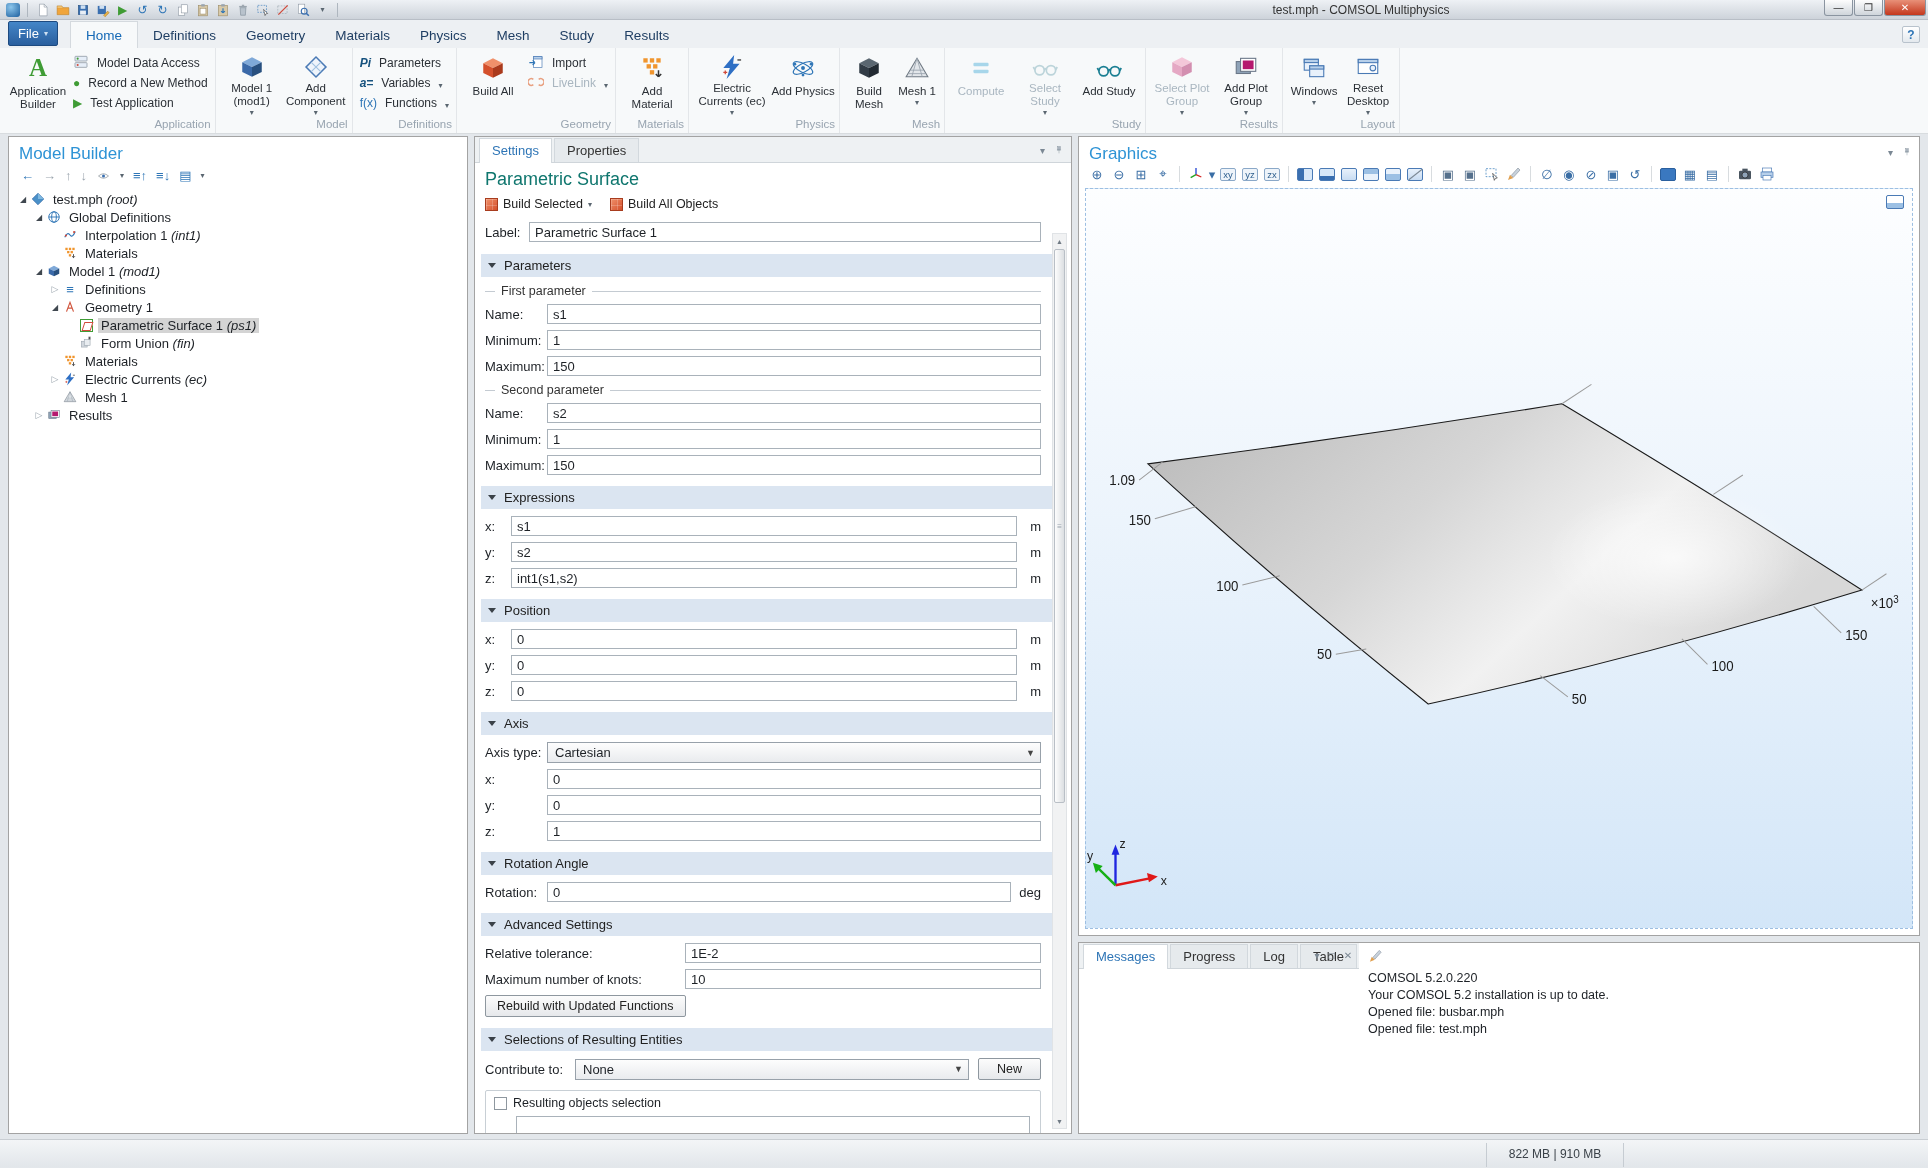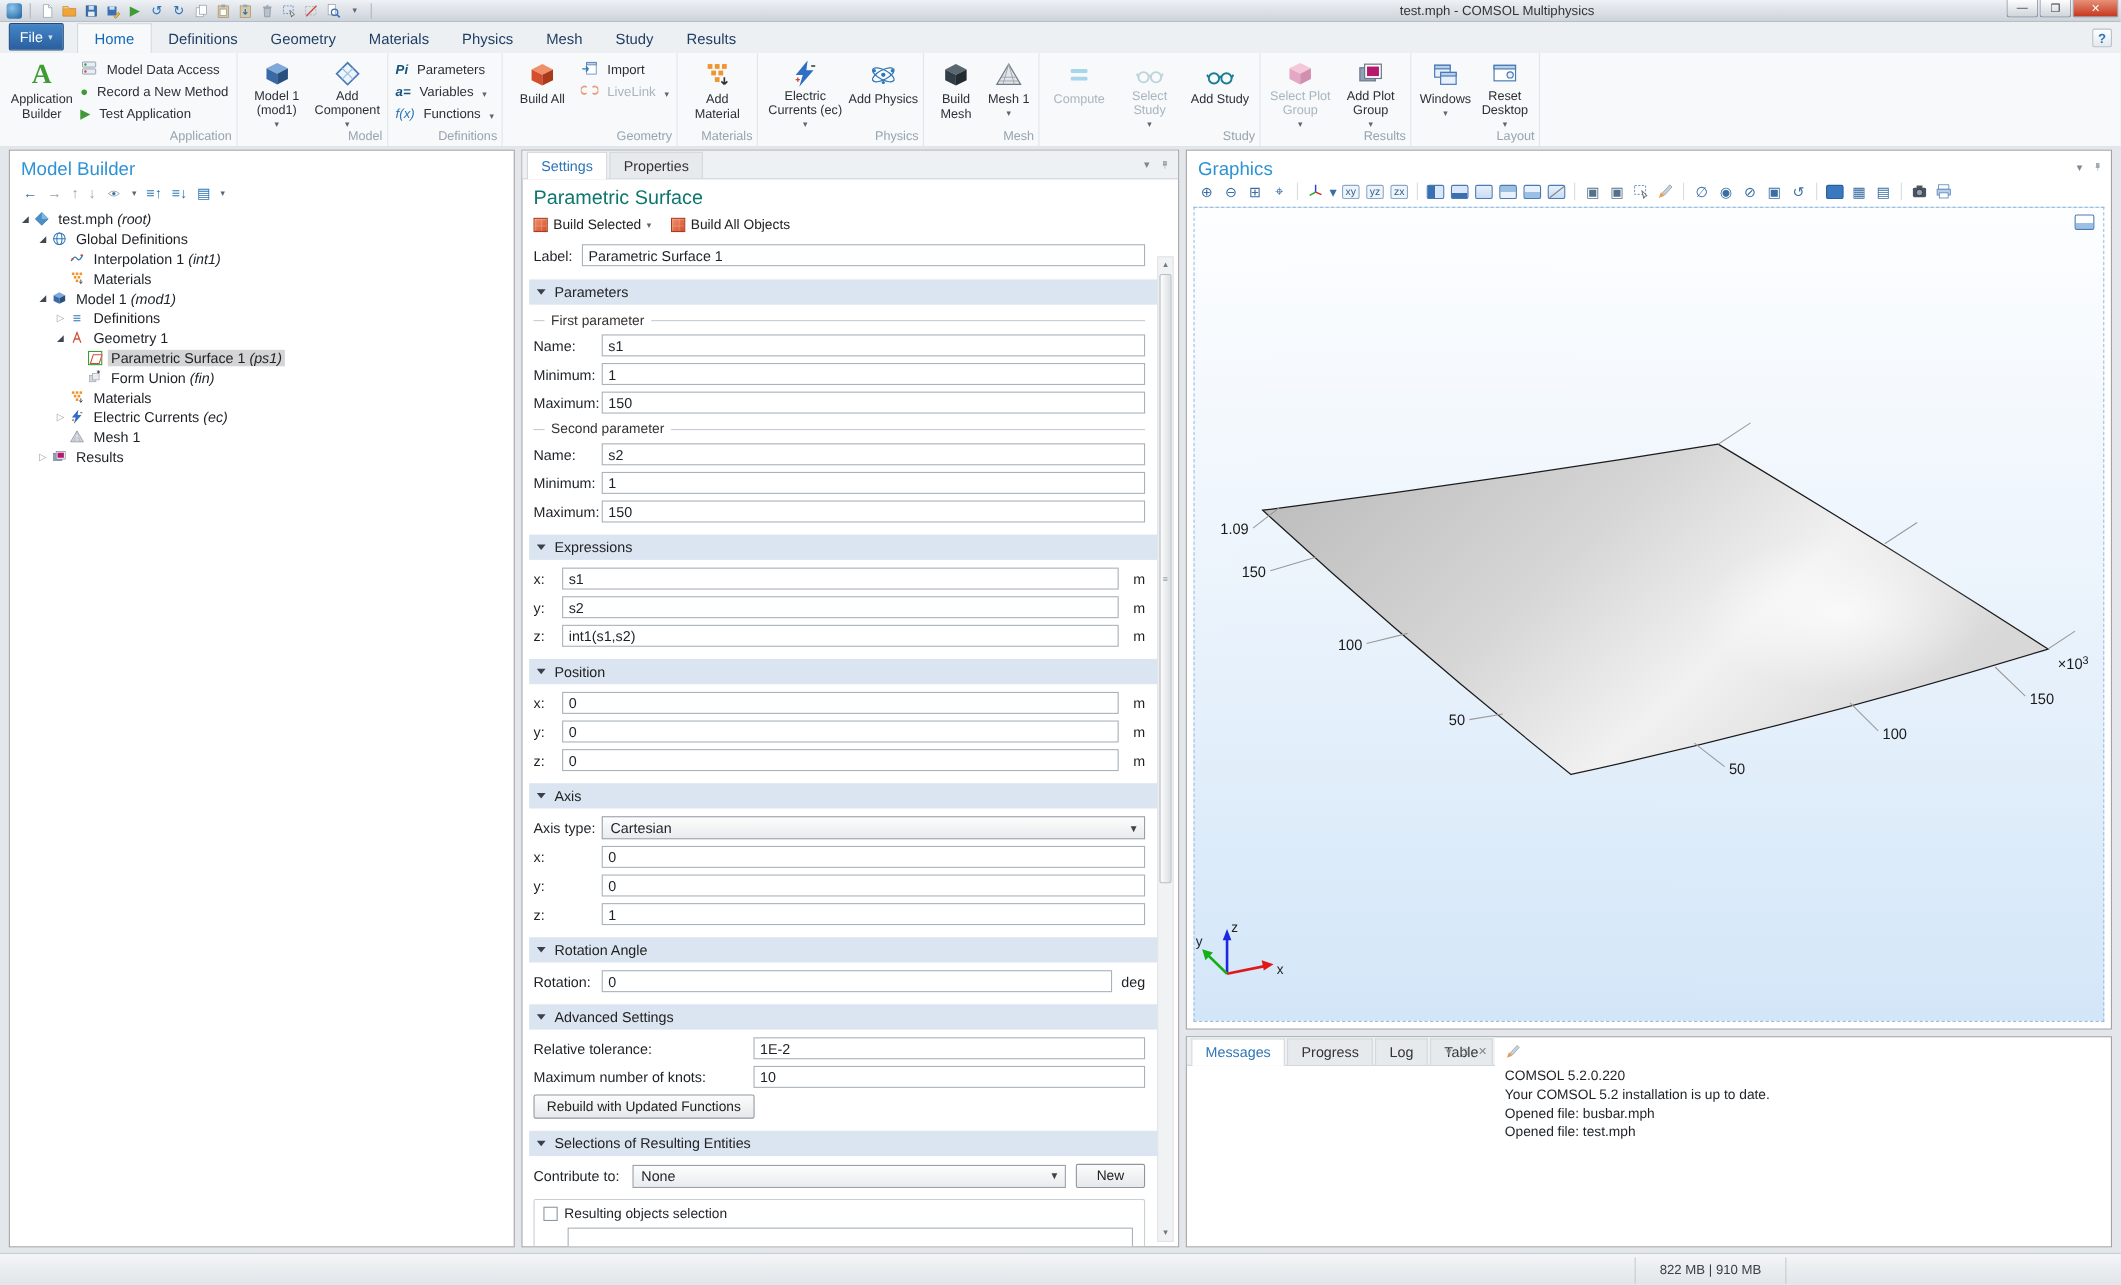--- a/index.html
+++ b/index.html
@@ -32,21 +32,21 @@
 .bigbtn{width:64px;height:68px;display:flex;flex-direction:column;align-items:center;padding-top:4px;text-align:center}
 .bigbtn .bicon{height:30px;display:flex;align-items:center;justify-content:center;margin-bottom:2px}
 .blabel{font-size:11.5px;line-height:1.12;color:#2b3036}
 .i24{width:26px;height:26px}.i16{width:16px;height:16px;flex:none}
 .appA{font-size:25px;font-weight:bold;color:#3f9c35;font-family:"Liberation Serif",serif}
 .smallstack{display:flex;flex-direction:column;gap:3px;padding:4px 3px 0}
 .smallitem{height:17px;display:flex;align-items:flex-end;gap:8px;font-size:12px;color:#2b3036;white-space:nowrap}
 .dis .blabel,.smallitem.dis{color:#a9b6c0}
 .dda{font-size:8px;color:#5a6670}
 .pit{color:#16527e;font-style:italic;font-weight:bold;font-size:12px}
-.fxt{color:#2e75b6;font-style:italic;font-size:12px}
+.fxt{color:#2e75b6;font-size:12px}
 
 .workspace{position:absolute;top:134px;left:0;right:0;bottom:30px;display:flex;gap:6px;padding:2px 8px 4px;background:#e3e7eb}
 .panel{background:#fff;border:1px solid #a3a3a3}
 .ptitle{color:#2e93d5;font-size:17px;padding:7px 10px 1px}
 
 .mb{width:460px;display:flex;flex-direction:column}
 .mbtools{display:flex;align-items:center;gap:9px;padding:3px 12px 5px;color:#9aa4ad;font-size:13px}
 .mbtools .b{color:#2e75b6}
 .mbtools .eye svg{width:15px;height:12px}
 .tree{font-size:13px;padding:2px 0}

